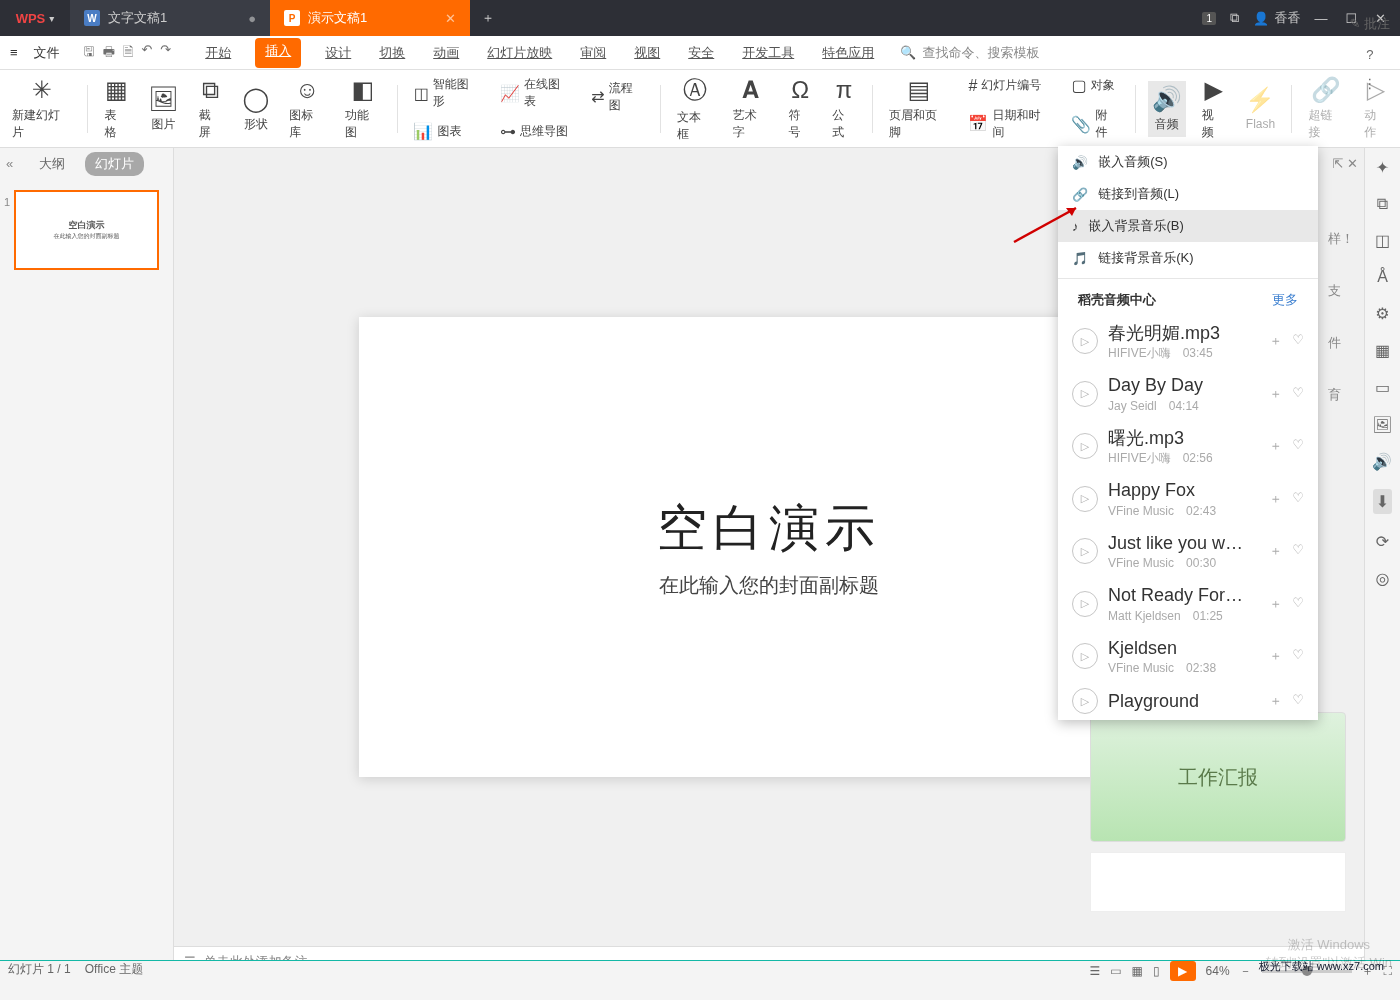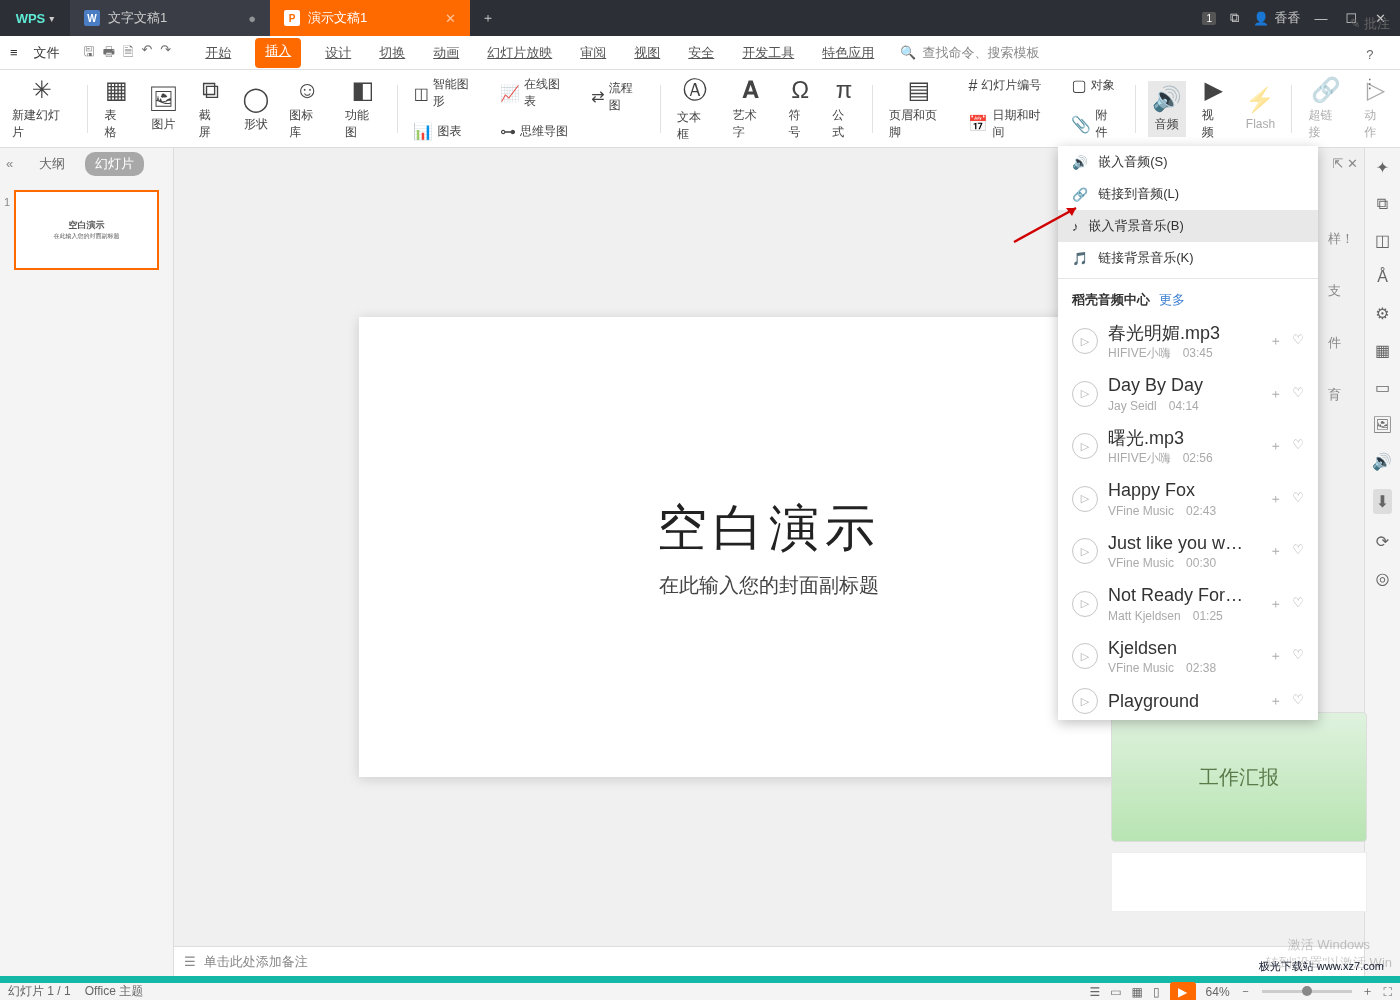--- a/index.html
+++ b/index.html
@@ -52,59 +52,59 @@
 .slidearea { flex: 1; display: flex; align-items: center; justify-content: center; overflow: auto; }
 .slide { width: 820px; height: 460px; background: #fff; box-shadow: 0 2px 12px rgba(0,0,0,.15); display: flex; flex-direction: column; align-items: center; justify-content: center; }
 .slide h1 { font-size: 50px; font-weight: 400; letter-spacing: 6px; color: #222; }
 .slide h2 { font-size: 20px; font-weight: 400; color: #444; margin-top: 10px; }
 .notesbar { height: 30px; border-top: 1px solid #ddd; background: #fff; display: flex; align-items: center; padding: 0 10px; gap: 8px; color: #888; }
 
 .rightstrip { width: 36px; background: #f4f4f4; border-left: 1px solid #ddd; display: flex; flex-direction: column; align-items: center; padding-top: 10px; gap: 18px; position: relative; }
 .rightstrip .ric { font-size: 16px; color: #666; cursor: pointer; }
 .collapse-r { position: absolute; right: 40px; top: 164px; cursor: pointer; color: #888; }
 
-.statusbar { position: absolute; bottom: 0; left: 0; right: 0; height: 24px; background: #f4f4f4; border-top: 7px solid #14b8a6; display: flex; align-items: center; padding: 0 8px; font-size: 12px; color: #666; gap: 14px; }
+.statusbar { position: absolute; bottom: 0; left: 0; right: 0; height: 40px; background: #f4f4f4; border-top: 1px solid #14b8a6; display: flex; align-items: flex-start; padding: 0 8px; font-size: 12px; color: #666; gap: 14px; }
 .statusbar .sright { margin-left: auto; display: flex; align-items: center; gap: 10px; }
 .playbtn { width: 26px; height: 20px; background: #ff6a00; color: #fff; border-radius: 3px; display: flex; align-items: center; justify-content: center; cursor: pointer; }
 .zoom-slider { width: 90px; height: 3px; background: #ccc; position: relative; }
 .zoom-slider .knob { position: absolute; width: 10px; height: 10px; background: #888; border-radius: 50%; top: -4px; left: 45%; }
 
 
 .audio-menu { position: absolute; top: 146px; left: 1058px; width: 260px; background: #fff; box-shadow: 0 3px 12px rgba(0,0,0,.25); z-index: 50; font-size: 13px; }
 .menu-item { display: flex; align-items: center; gap: 10px; padding: 7px 14px; cursor: pointer; color: #333; }
 .menu-item:hover, .menu-item.hovered { background: #e8e8e8; }
 .menu-sep { height: 1px; background: #e6e6e6; margin: 4px 0; }
-.menu-header { display: flex; padding: 8px 14px 6px; font-size: 13px; font-weight: bold; color: #333; gap: 9px; }
+.menu-header { display: flex; justify-content: space-between; padding: 8px 20px 6px; font-size: 13px; font-weight: bold; color: #333; gap: 9px; }
 .menu-header .more { color: #3a7ecf; font-weight: normal; cursor: pointer; }
 .track { display: flex; align-items: center; padding: 6px 14px; gap: 10px; cursor: default; }
 .track .pcir { width: 26px; height: 26px; border: 1px solid #c6c6c6; border-radius: 50%; display: flex; align-items: center; justify-content: center; color: #aaa; font-size: 11px; }
 .track .tinfo { flex: 1; display: flex; flex-direction: column; line-height: 1.35; }
 .track .tname { font-size: 18px; color: #333; white-space: nowrap; overflow: hidden; text-overflow: ellipsis; max-width: 140px; }
 .track .tmeta { font-size: 12px; color: #aaa; display: flex; gap: 12px; }
 .track .tact { display: flex; gap: 10px; color: #aaa; }
 .track .tact span { cursor: pointer; }
 
 
-.tpl-panel { position: absolute; right: 27px; top: 706px; width: 268px; display: flex; flex-direction: column; gap: 10px; padding: 6px; }
+.tpl-panel { position: absolute; right: 48px; top: 706px; width: 268px; display: flex; flex-direction: column; gap: 10px; padding: 6px; }
 .tpl-card { height: 130px; border: 1px solid #ddd; border-radius: 4px; background: linear-gradient(#dff2de, #b8e4b2); display: flex; align-items: center; justify-content: center; font-size: 20px; color: #5a7a4a; }
 .tpl-card2 { height: 60px; background: #fff; border: 1px solid #eee; display: flex; align-items: center; justify-content: center; color: #e05; }
 
 .arrow-ann { position: absolute; top: 202px; left: 1010px; width: 74px; height: 44px; pointer-events: none; z-index: 60; }
 
 .watermark { position: absolute; right: 8px; bottom: 28px; color: rgba(0,0,0,.22); font-size: 13px; text-align: center; pointer-events: none; line-height: 1.4; }
 .logo-wm { position: absolute; right: 16px; bottom: 26px; font-size: 11px; color: #0f172a; z-index: 2; }
 
 .badge-1 { background: #555; color: #fff; font-size: 10px; padding: 1px 4px; border-radius: 2px; }
 </style>
 </head>
 <body>
 
 <div class="titlebar">
   <div class="wps-logo">
-    <span style="color:#5eead4;font-weight:bold">WPS</span>
+    <span style="color:#ef4444;font-weight:bold">WPS</span>
       <span style="font-size:10px">▾</span>
   </div>
   <div class="tab doc">
     <span class="tab-icon w">W</span>
     <span>文字文稿1</span>
     <span class="tab-close">●</span>
   </div>
   <div class="tab active">
     <span class="tab-icon p">P</span>
     <span>演示文稿1</span>

